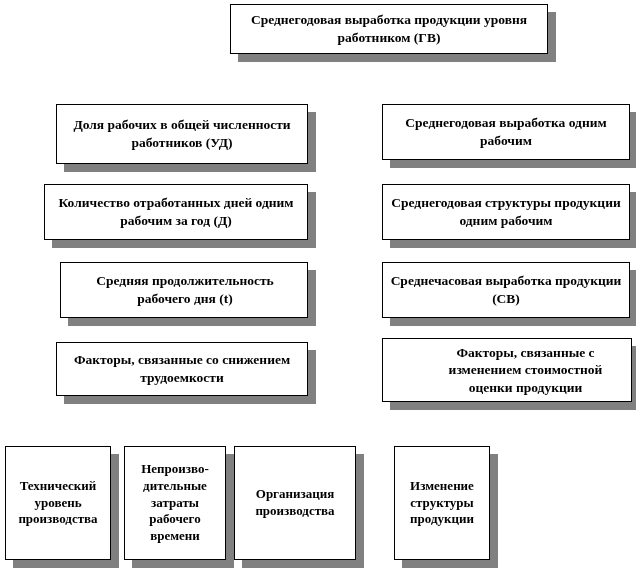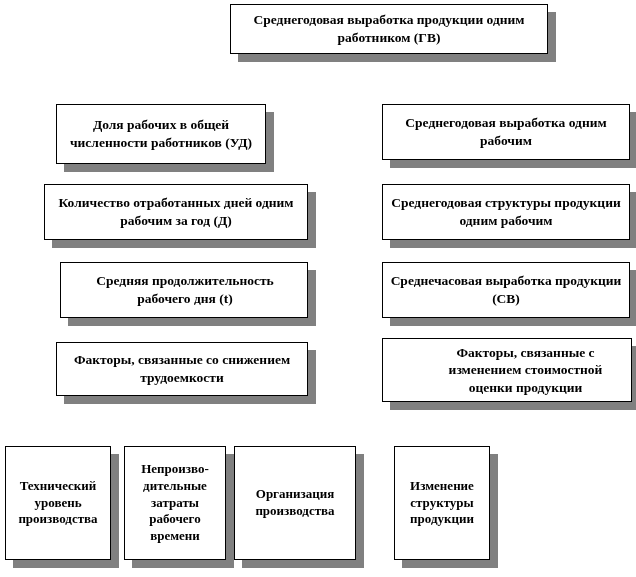--- a/index.html
+++ b/index.html
@@ -34,23 +34,23 @@
   .box.small {
     font-size: 13px;
     padding: 11px 4px;
   }
 </style>
 </head>
 <body>
 
 <div class="stage">
 
-  <div class="box" style="left:230px; top:4px; width:318px; height:50px;">Среднегодовая выработка продукции одним работником (ГВ)</div>
+  <div class="box" style="left:230px; top:4px; width:318px; height:50px;">Среднегодовая выработка продукции уровня работником (ГВ)</div>
 
-  <div class="box" style="left:56px; top:104px; width:210px; height:60px;font-family:Liberation Serif, serif;">Доля рабочих в общей численности работников (УД)</div>
+  <div class="box" style="left:56px; top:104px; width:252px; height:60px;font-family:Liberation Serif, serif;">Доля рабочих в общей численности работников (УД)</div>
 
   <div class="box" style="left:44px; top:184px; width:264px; height:56px;">Количество отработанных дней одним рабочим за год (Д)</div>
 
   <div class="box" style="left:60px; top:262px; width:248px; height:56px;padding-left:8px;">Средняя продолжительность рабочего дня (t)</div>
 
   <div class="box" style="left:56px; top:342px; width:252px; height:54px;">Факторы, связанные со снижением трудоемкости</div>
 
   <div class="box" style="left:382px; top:104px; width:248px; height:56px;">Среднегодовая выработка одним рабочим</div>
 
   <div class="box" style="left:382px; top:184px; width:248px; height:56px;">Среднегодовая структуры продукции одним рабочим</div>

